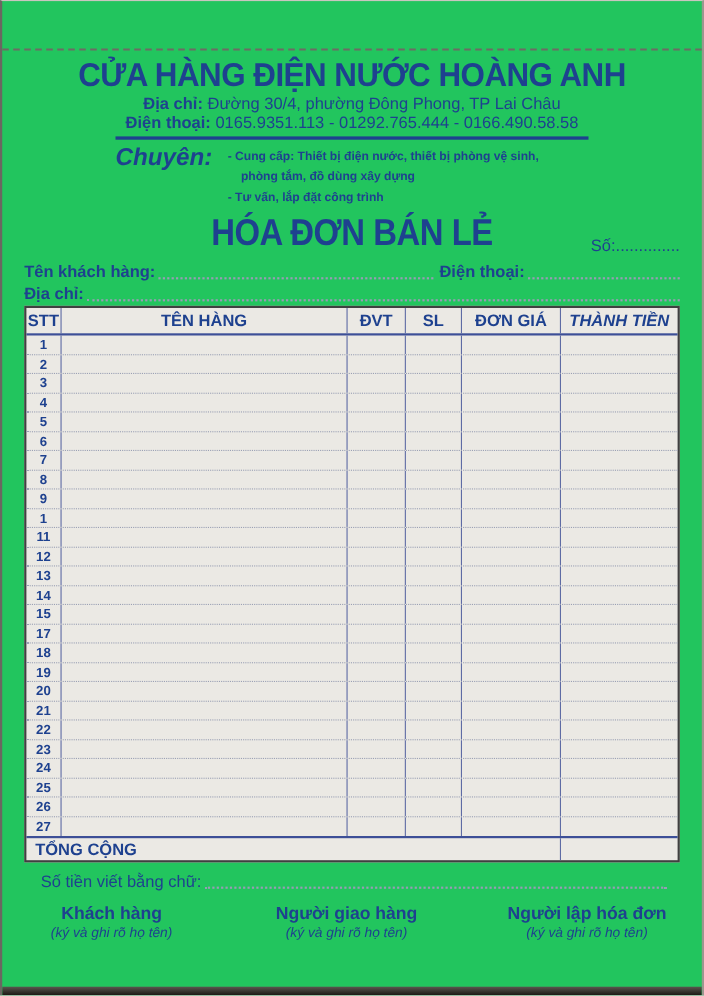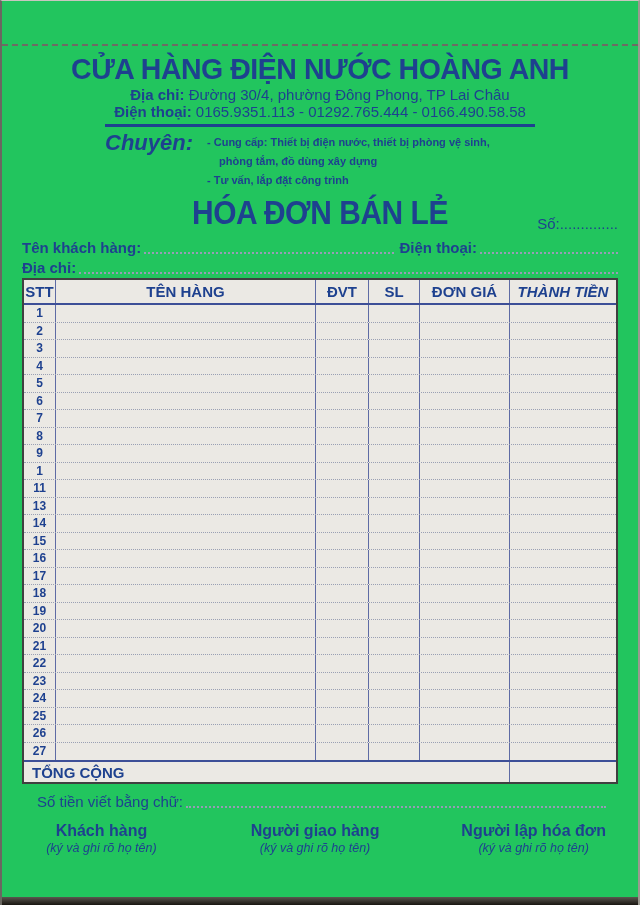--- a/index.html
+++ b/index.html
@@ -217,45 +217,45 @@
           </div>
           <div class="trow body">
             <div class="cell c0">11</div>
             <div class="cell c1"></div>
             <div class="cell c2"></div>
             <div class="cell c3"></div>
             <div class="cell c4"></div>
             <div class="cell c5"></div>
           </div>
           <div class="trow body">
+            <div class="cell c0">12</div>
+            <div class="cell c1"></div>
+            <div class="cell c2"></div>
+            <div class="cell c3"></div>
+            <div class="cell c4"></div>
+            <div class="cell c5"></div>
+          </div>
+          <div class="trow body">
             <div class="cell c0">13</div>
             <div class="cell c1"></div>
             <div class="cell c2"></div>
             <div class="cell c3"></div>
             <div class="cell c4"></div>
             <div class="cell c5"></div>
           </div>
           <div class="trow body">
             <div class="cell c0">14</div>
             <div class="cell c1"></div>
             <div class="cell c2"></div>
             <div class="cell c3"></div>
             <div class="cell c4"></div>
             <div class="cell c5"></div>
           </div>
           <div class="trow body">
             <div class="cell c0">15</div>
-            <div class="cell c1"></div>
-            <div class="cell c2"></div>
-            <div class="cell c3"></div>
-            <div class="cell c4"></div>
-            <div class="cell c5"></div>
-          </div>
-          <div class="trow body">
-            <div class="cell c0">16</div>
             <div class="cell c1"></div>
             <div class="cell c2"></div>
             <div class="cell c3"></div>
             <div class="cell c4"></div>
             <div class="cell c5"></div>
           </div>
           <div class="trow body">
             <div class="cell c0">17</div>
             <div class="cell c1"></div>
             <div class="cell c2"></div>

